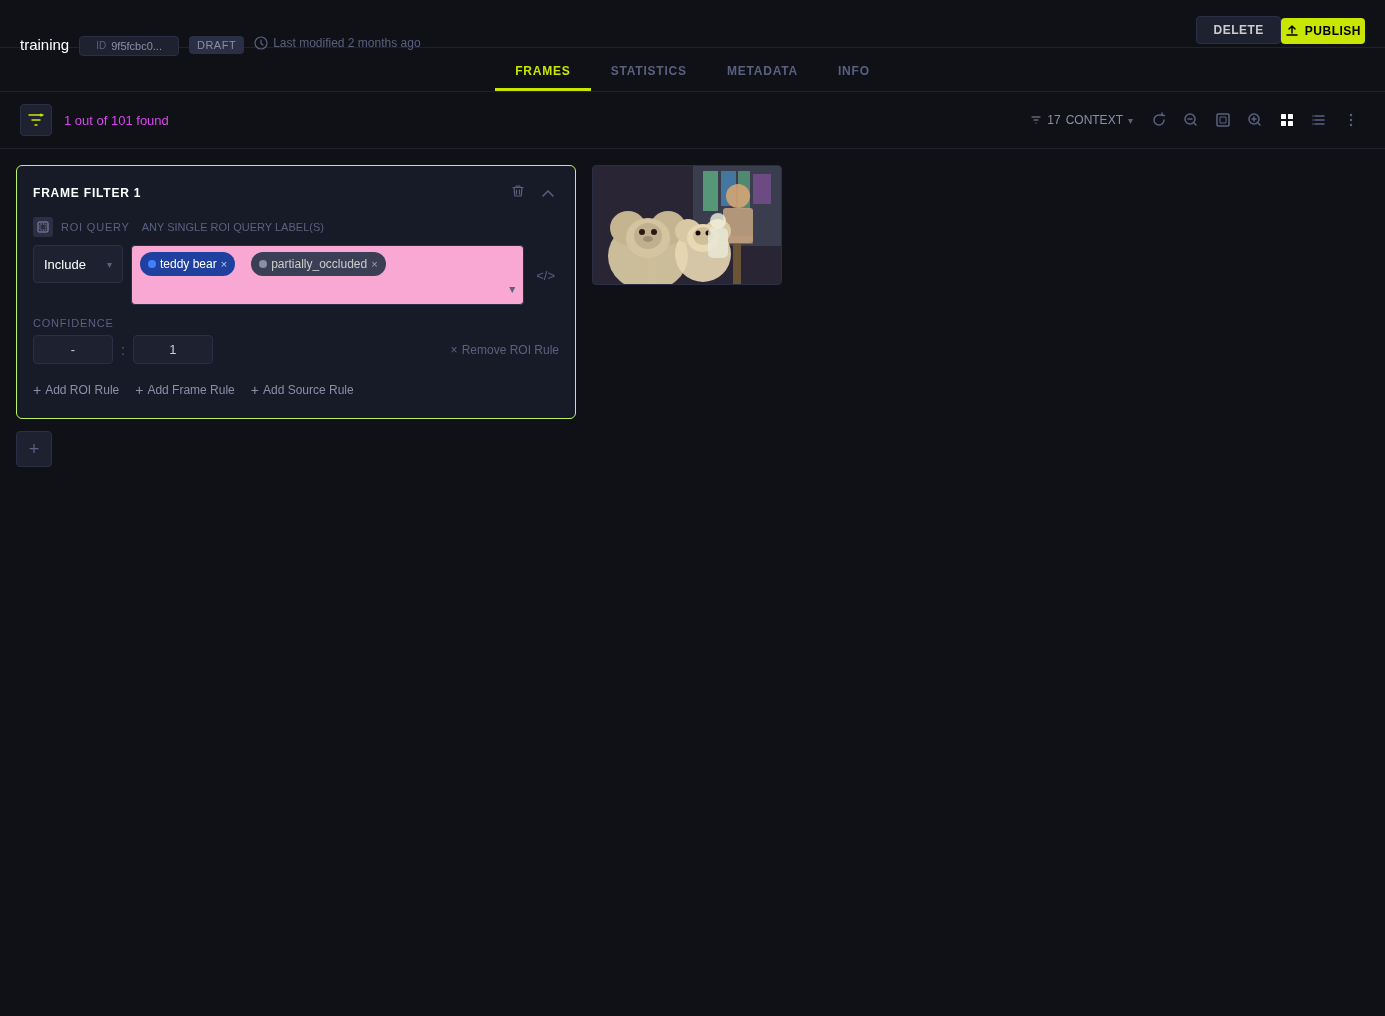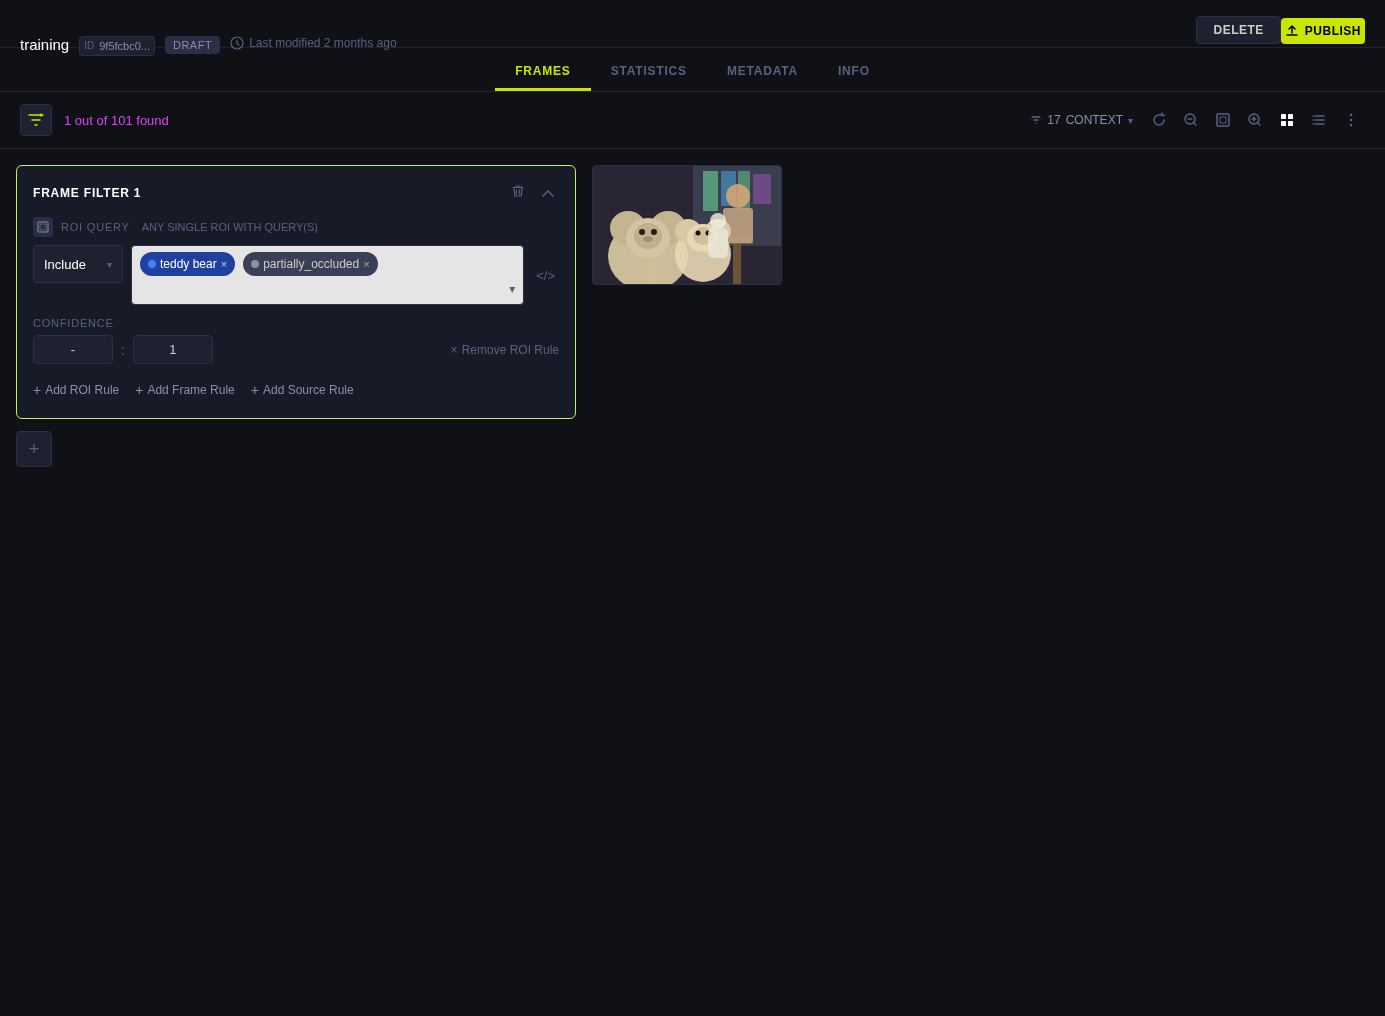--- a/index.html
+++ b/index.html
@@ -31,21 +31,21 @@
     }
     .page-title {
       color: #fff;
       font-size: 15px;
       font-weight: 500;
     }
     .id-badge {
       background: #1e2130;
       border: 1px solid #2a2f45;
       border-radius: 4px;
-      padding: 3px 4px;
+      padding: 3px 16px;
       display: flex;
       align-items: center;
       gap: 5px;
       font-size: 11px;
       color: #8a8fa8;
     }
     .id-label {
       color: #5a6080;
       font-size: 10px;
       text-transform: uppercase;
@@ -278,29 +278,29 @@
       min-width: 90px;
       height: 38px;
     }
     .include-select-arrow {
       color: #5a6080;
       font-size: 10px;
       margin-left: auto;
     }
     .tags-input {
       flex: 1;
-      background: #e5e5e5;
+      background: #f9a8d4;
       border: 1px solid #2a2f45;
       border-radius: 4px;
       padding: 6px 8px;
       min-height: 60px;
       display: flex;
       flex-wrap: wrap;
       align-items: flex-start;
-      gap: 8px;
+      gap: 16px;
       position: relative;
     }
     .tag {
       display: flex;
       align-items: center;
       gap: 4px;
       border-radius: 12px;
       padding: 2px 8px;
       font-size: 12px;
       height: 24px;
@@ -579,21 +579,21 @@
 
       <div class="roi-section">
         <div class="roi-header">
           <div class="roi-icon">
             <svg width="12" height="12" viewBox="0 0 12 12" fill="none">
               <rect x="1" y="1" width="10" height="10" rx="1" stroke="#8a8fa8" stroke-width="1"></rect>
               <rect x="3" y="3" width="6" height="6" rx="0.5" stroke="#8a8fa8" stroke-width="0.8" stroke-dasharray="1.5 1"></rect>
             </svg>
           </div>
           <span class="roi-label">ROI QUERY</span>
-          <span class="any-single-label">ANY SINGLE ROI WITH QUERY(S)</span>
+          <span class="any-single-label">ANY SINGLE ROI QUERY LABEL(S)</span>
         </div>
 
         <div class="roi-row">
           <div class="include-select">
             <span>Include</span>
             <span class="include-select-arrow">▾</span>
           </div>
 
           <div class="tags-input">
             <div class="tag tag-blue">

